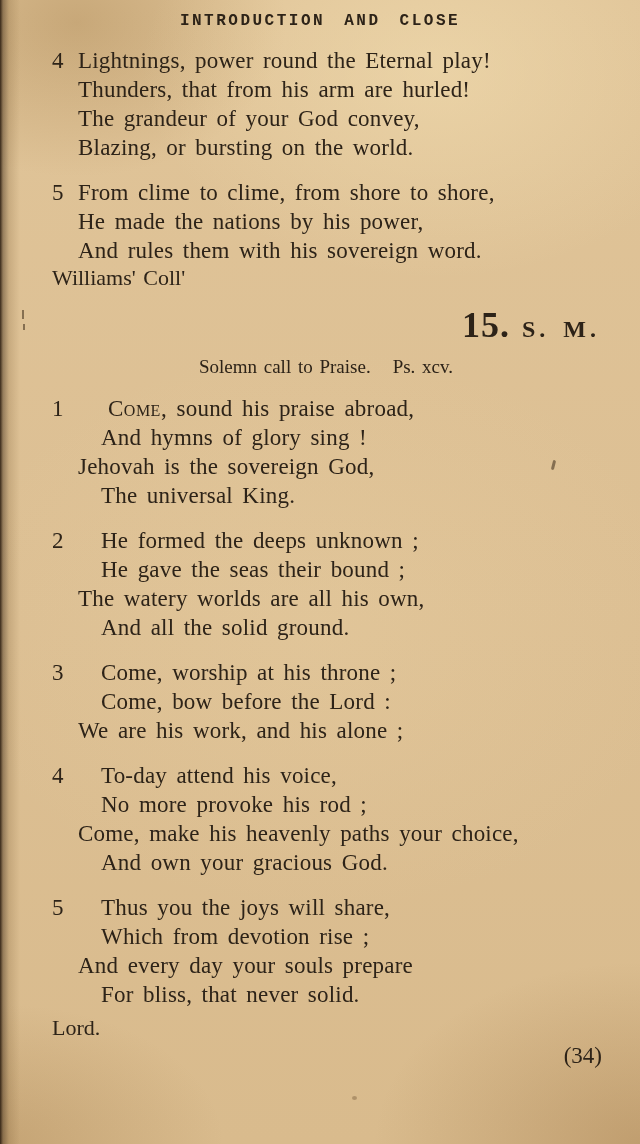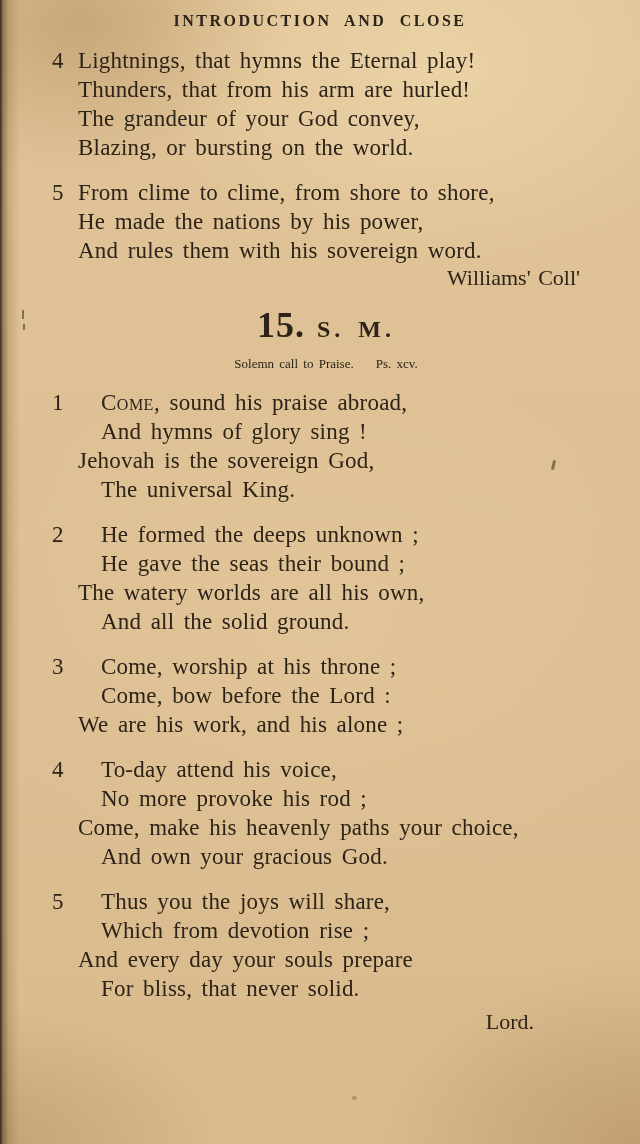--- a/index.html
+++ b/index.html
@@ -19,62 +19,63 @@
       radial-gradient(ellipse 500px 380px at 50% 55%, rgba(238,214,168,0.25), rgba(0,0,0,0) 75%),
       linear-gradient(180deg,#e0c498 0%,#dcbf93 55%,#d9bb8d 100%);
   }
   .header{
     padding-top:12px;
     text-align:center;
     font-size:16px;
     font-weight:bold;
     letter-spacing:2.5px;
     word-spacing:7px;
+    font-family:Liberation Mono, monospace;
   }
   .body-col{padding:0 40px 0 52px;}
   .verse{
     position:relative;
     padding-left:26px;
     margin-top:16px;
     font-size:23px;
     line-height:29px;
     word-spacing:3.5px;
     letter-spacing:0.2px;
   }
   .verse .vnum{position:absolute;left:0;top:0;}
   .verse .line.indent{padding-left:23px;}
-  .lead-sc{font-variant:small-caps;letter-spacing:0.5px;}
-  .attr-row{text-align:right;font-size:22px;line-height:26px;word-spacing:2px;}
+  .lead-sc{font-variant:small-caps;letter-spacing:0.5px;margin-left:7px;}
+  .attr-row{font-size:22px;line-height:26px;word-spacing:2px;}
   .attr-williams{margin-top:0px;padding-right:20px;}
   .attr-watts{margin-top:6px;padding-right:66px;}
-  .title-block{text-align:center;margin-top:14px;line-height:40px;}
+  .title-block{text-align:right;margin-top:14px;line-height:40px;}
   .hymn-number{font-size:36px;font-weight:bold;letter-spacing:1px;}
   .hymn-meter{font-size:24px;font-weight:bold;letter-spacing:4px;margin-left:12px;word-spacing:4px;}
-  .subtitle{text-align:center;font-size:13px;margin-top:4px;word-spacing:2px;}
+  .subtitle{text-align:center;font-size:19px;margin-top:4px;word-spacing:2px;}
   .scripture{margin-left:22px;}
   .pagenum-row{text-align:right;font-size:23px;padding-right:38px;margin-top:2px;}
   .scan-mark{position:absolute;background:rgba(60,44,26,0.55);}
   .mark-dash1{left:22px;top:310px;width:2px;height:9px;}
   .mark-dash2{left:23px;top:324px;width:2px;height:6px;}
   .mark-tick{left:552px;top:460px;width:3px;height:10px;border-radius:2px;transform:rotate(14deg);}
   .mark-dot{left:352px;top:1096px;width:5px;height:4px;border-radius:50%;background:rgba(95,70,40,0.35);}
 </style>
 </head>
 <body>
 
 <div class="page">
 
   <div class="header">INTRODUCTION AND CLOSE</div>
 
   <div class="body-col">
 
     <div>
         <div class="verse">
           <span class="vnum">4</span>
-          <div class="line">Lightnings, that hymns the Eternal play!</div>
+          <div class="line">Lightnings, power round the Eternal play!</div>
           <div class="line">Thunders, that from his arm are hurled!</div>
           <div class="line">The grandeur of your God convey,</div>
           <div class="line">Blazing, or bursting on the world.</div>
         </div>
         <div class="verse">
           <span class="vnum">5</span>
           <div class="line">From clime to clime, from shore to shore,</div>
           <div class="line">He made the nations by his power,</div>
           <div class="line">And rules them with his sovereign word.</div>
         </div>
@@ -124,19 +125,20 @@
           <div class="line indent">Which from devotion rise ;</div>
           <div class="line">And every day your souls prepare</div>
           <div class="line indent">For bliss, that never solid.</div>
         </div>
       </div>
 
     <div class="attr-row attr-watts">Lord.</div>
 
   </div>
 
+  <div class="pagenum-row">(34)</div>
 
   <div class="scan-mark mark-dash1"></div>
   <div class="scan-mark mark-dash2"></div>
   <div class="scan-mark mark-tick"></div>
   <div class="scan-mark mark-dot"></div>
 
 </div>
 
 </body></html>

